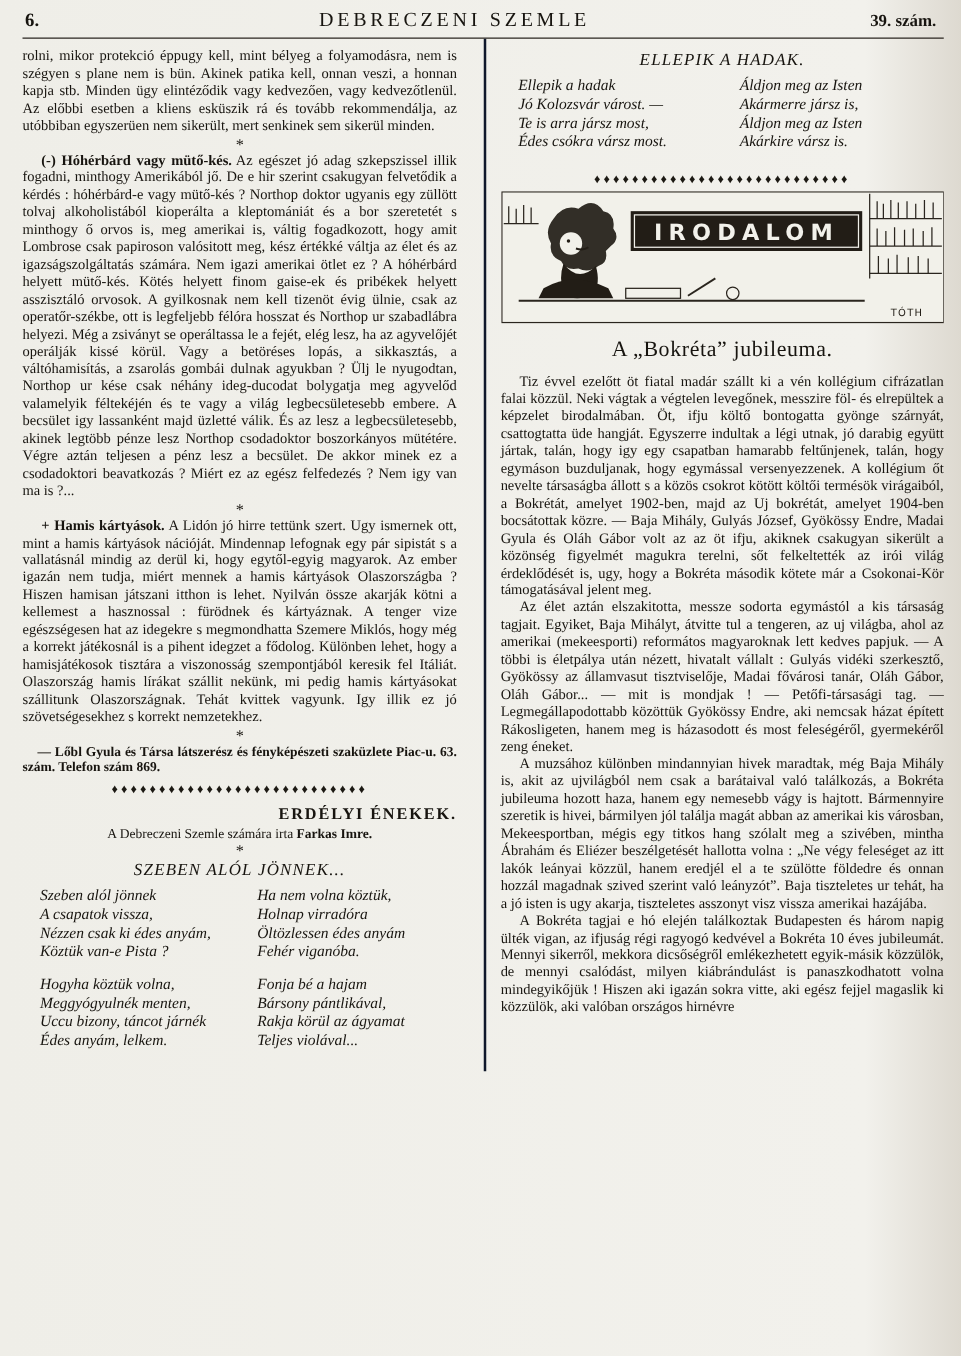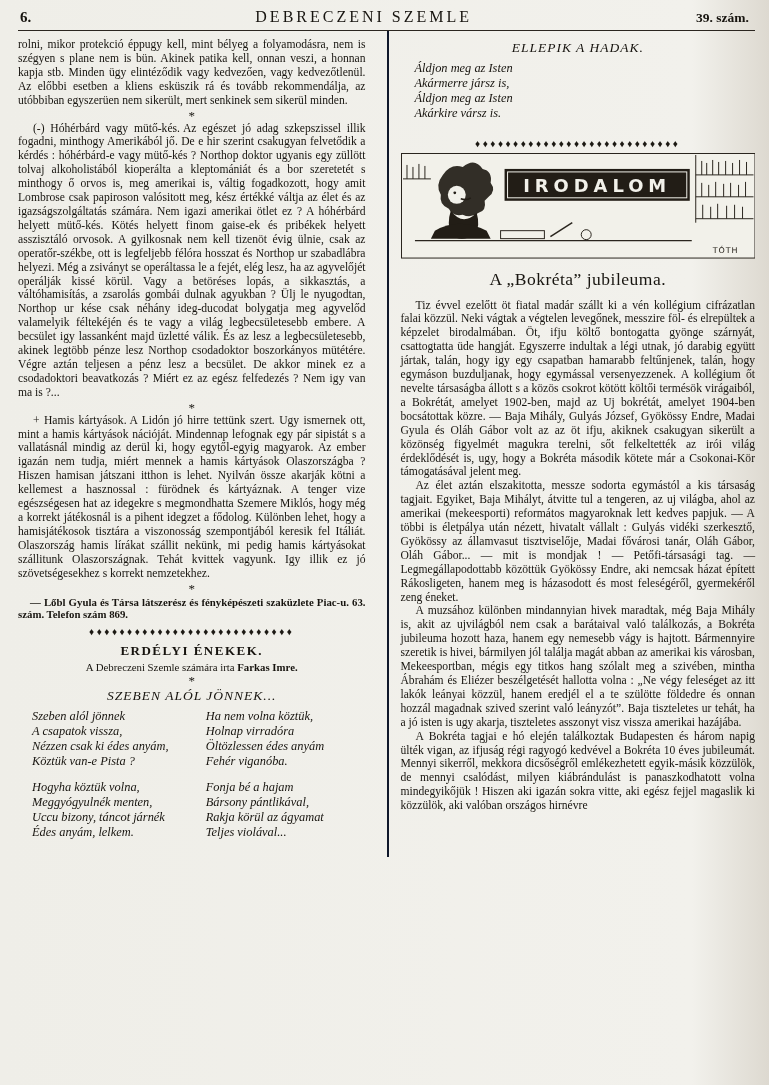--- a/index.html
+++ b/index.html
@@ -20,29 +20,29 @@
   .masthead .issue { font-size:13.5px; font-weight:bold; }
 
   
   .columns { display:flex; align-items:stretch; }
   .col { box-sizing:border-box; width:50%; padding-top:7px; }
   .col.left  { padding-right:21px; }
   .col.right { border-left:2px solid #0f172a; padding-left:12px; }
 
   p.body { font-size:11.6px; line-height:13.9px; text-align:justify; margin:0; text-indent:15px; }
   p.body.no-indent { text-indent:0; }
-  .lead { font-weight:normal; margin-right:3px; }
+  .lead { font-weight:bold; margin-right:3px; }
 
   .star { text-align:center; font-size:13px; line-height:11px; margin:2px 0 1px; }
   .diamonds { text-align:center; font-size:10px; letter-spacing:2.5px; margin:5px 0 3px;
     white-space:nowrap; overflow:hidden; color:#1c1913; }
 
   p.ad { font-weight:bold; font-size:10.8px; line-height:12.6px; text-align:justify; margin:2px 0 0; text-indent:12px; }
 
-  .h-caps { text-align:center; font-weight:bold; font-size:13px; letter-spacing:1.5px; margin:6px 0 2px; }
+  .h-caps { text-align:right; font-weight:bold; font-size:13px; letter-spacing:1.5px; margin:6px 0 2px; }
   .byline { text-align:center; font-size:10.8px; margin:1px 0 2px; }
   .byline .author { font-weight:bold; }
   .h-ital { text-align:center; font-style:italic; font-size:13.5px; letter-spacing:1px; margin:2px 0 5px; }
 
   .verse { display:flex; font-style:italic; font-size:12.4px; line-height:15px; margin:3px 0 6px; }
   .verse .vcol { width:50%; box-sizing:border-box; padding-left:14px; }
   .stanza { white-space:pre-line; margin:0 0 11px; }
 
   .illustration { margin:4px 0 2px; }
   .illustration svg { display:block; width:100%; height:auto; }
@@ -115,20 +115,26 @@
         </div>
       </div>
 
     </div>
 
     <div class="col right">
 
       <div class="h-ital" style="margin-top:2px;">ELLEPIK A HADAK.</div>
 
       <div class="verse">
+        <div class="vcol">
+          <div class="stanza">Ellepik a hadak
+Jó Kolozsvár várost. —
+Te is arra jársz most,
+Édes csókra vársz most.</div>
+        </div>
         <div class="vcol">
           <div class="stanza">Áldjon meg az Isten
 Akármerre jársz is,
 Áldjon meg az Isten
 Akárkire vársz is.</div>
         </div>
       </div>
 
       <div class="diamonds">♦♦♦♦♦♦♦♦♦♦♦♦♦♦♦♦♦♦♦♦♦♦♦♦♦♦♦</div>
 

